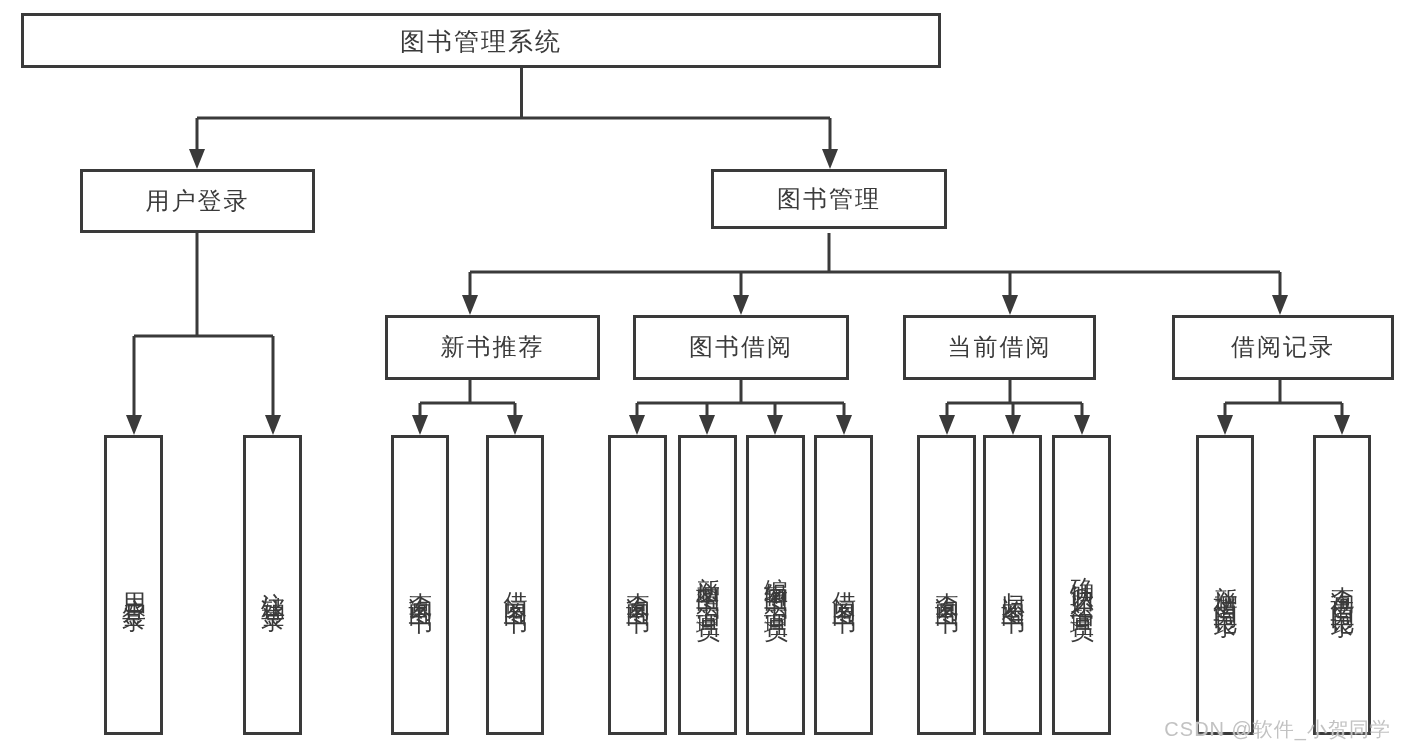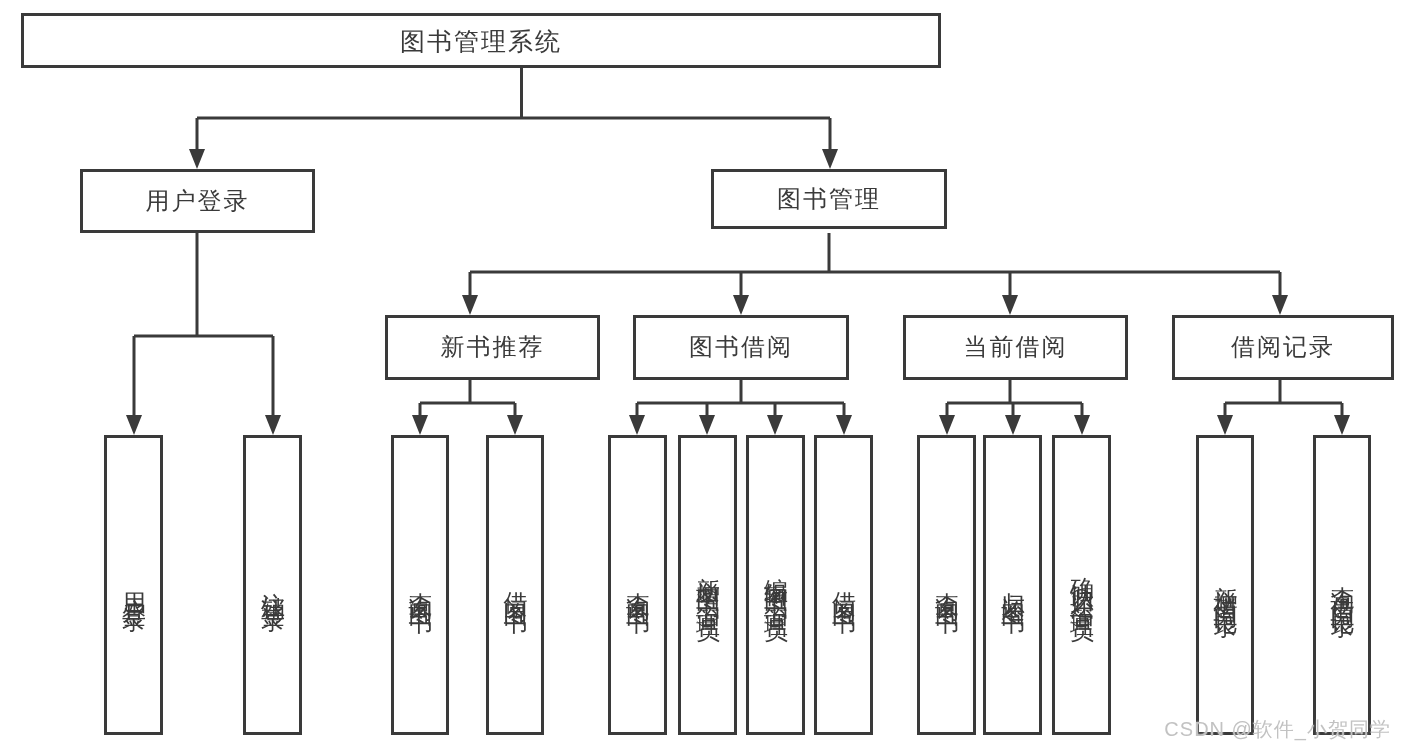--- a/index.html
+++ b/index.html
@@ -103,21 +103,21 @@
     </g>
   </svg>
 
   <div class="node root" style="left:21px;top:13px;width:920px;height:55px;">图书管理系统</div>
 
   <div class="node" style="left:80px;top:169px;width:235px;height:64px;">用户登录</div>
   <div class="node" style="left:711px;top:169px;width:236px;height:60px;">图书管理</div>
 
   <div class="node" style="left:363px;top:315px;width:215px;height:65px;margin-left:22px;">新书推荐</div>
   <div class="node" style="left:633px;top:315px;width:216px;height:65px;">图书借阅</div>
-  <div class="node" style="left:903px;top:315px;width:225px;height:65px;">当前借阅</div>
+  <div class="node" style="left:903px;top:315px;width:193px;height:65px;">当前借阅</div>
   <div class="node" style="left:1172px;top:315px;width:222px;height:65px;">借阅记录</div>
 
   <div class="node leaf" style="left:104px;top:435px;width:59px;height:300px;">用户登录</div>
   <div class="node leaf" style="left:243px;top:435px;width:59px;height:300px;">注销登录</div>
 
   <div class="node leaf" style="left:391px;top:435px;width:58px;height:300px;">查询图书</div>
   <div class="node leaf" style="left:486px;top:435px;width:58px;height:300px;">借阅图书</div>
 
   <div class="node leaf" style="left:608px;top:435px;width:59px;height:300px;">查询图书</div>
   <div class="node leaf" style="left:678px;top:435px;width:59px;height:300px;">新增图书（管理员）</div>

